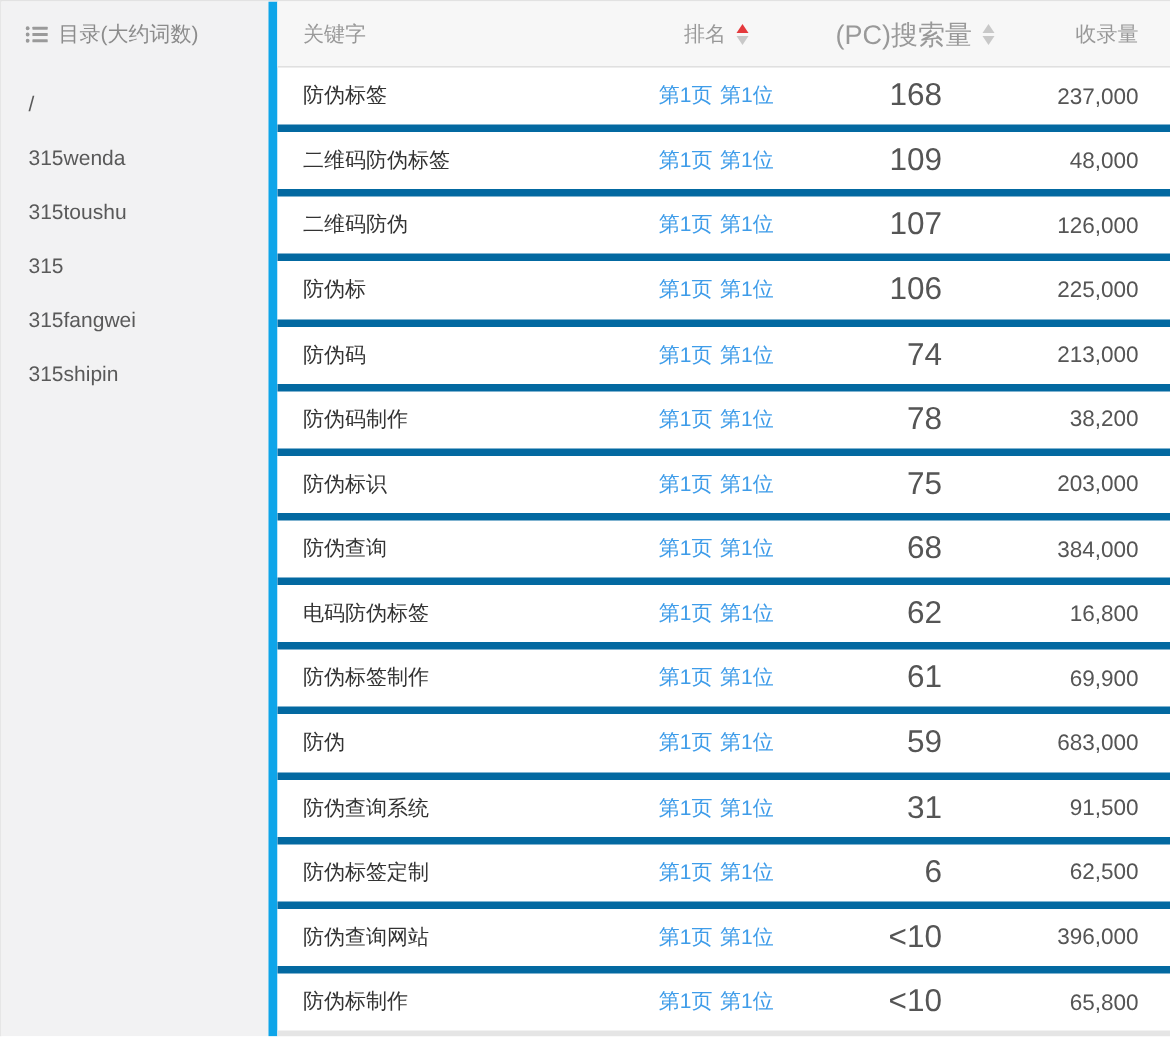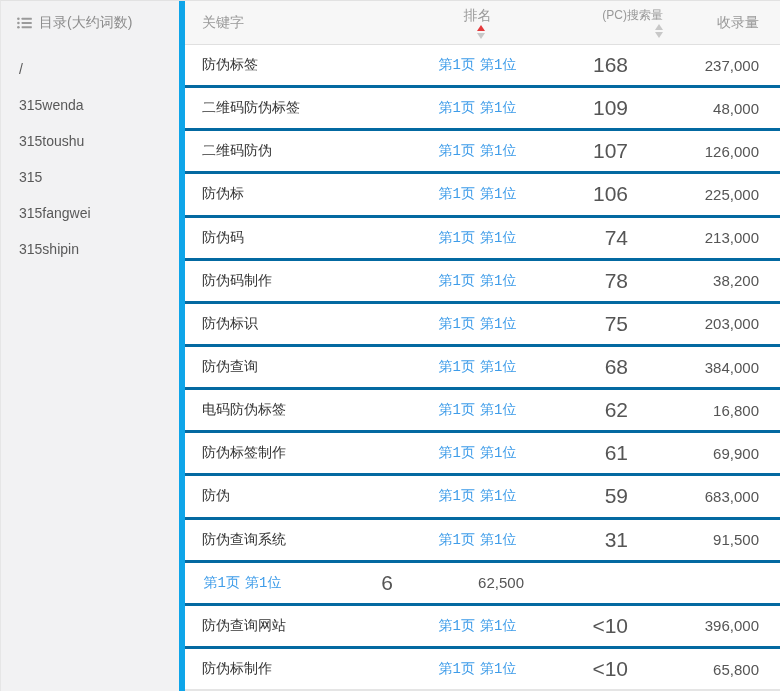--- a/index.html
+++ b/index.html
@@ -53,39 +53,38 @@
     border-bottom: 1px solid #e0e0e0;
     display: flex;
     align-items: center;
     color: #999;
     flex-shrink: 0;
   }
   .trow {
     height: 43.15px;
     display: flex;
     align-items: center;
-    border-bottom: 3px solid #0369a1;
+    border-bottom: 5px solid #0369a1;
     flex-shrink: 0;
   }
   .trow:last-child { border-bottom-color: #e5e5e5; }
 
   .col-keyword { flex: 1; padding-left: 17px; text-align: left; color: #333; }
   .thead .col-keyword { color: #999; }
   .col-rank { width: 115px; display: flex; justify-content: center; align-items: center; }
   .col-pc { width: 130px; text-align: right; padding-right: 37px; color: #555; font-size: 21px; }
-  .thead .col-pc { display: flex; justify-content: flex-end; align-items: flex-end; padding-right: 2px; font-size: 12px; color: #999; }
+  .thead .col-pc { display: flex; justify-content: flex-end; align-items: center; padding-right: 2px; font-size: 18px; color: #999; }
   .col-index { width: 115px; text-align: right; padding-right: 21px; color: #555; font-size: 15px; }
   .thead .col-index { font-size: 14px; color: #999; }
 
-  .th-sortable { cursor: pointer; flex-direction: column; }
+  .th-sortable { cursor: pointer; }
 
   a.rank-link {
     color: var(--link-color, #3e9ce9);
     text-decoration: none;
-    font-family: Liberation Mono, monospace;
   }
   .rank-sep { display: inline-block; width: 5px; }
 
   
   .sort {
     display: inline-flex;
     flex-direction: column;
     gap: 2px;
     margin-left: 7px;
   }
@@ -298,20 +297,21 @@
     <div class="col-rank">
       <a class="rank-link" href="#">第1页</a>
       <span class="rank-sep"></span>
       <a class="rank-link" href="#">第1位</a>
     </div>
     <div class="col-pc">31</div>
     <div class="col-index">91,500</div>
   </div>
 
   <div class="trow">
+    <div class="col-keyword">防伪标签定制</div>
     <div class="col-rank">
       <a class="rank-link" href="#">第1页</a>
       <span class="rank-sep"></span>
       <a class="rank-link" href="#">第1位</a>
     </div>
     <div class="col-pc">6</div>
     <div class="col-index">62,500</div>
   </div>
 
   <div class="trow">

